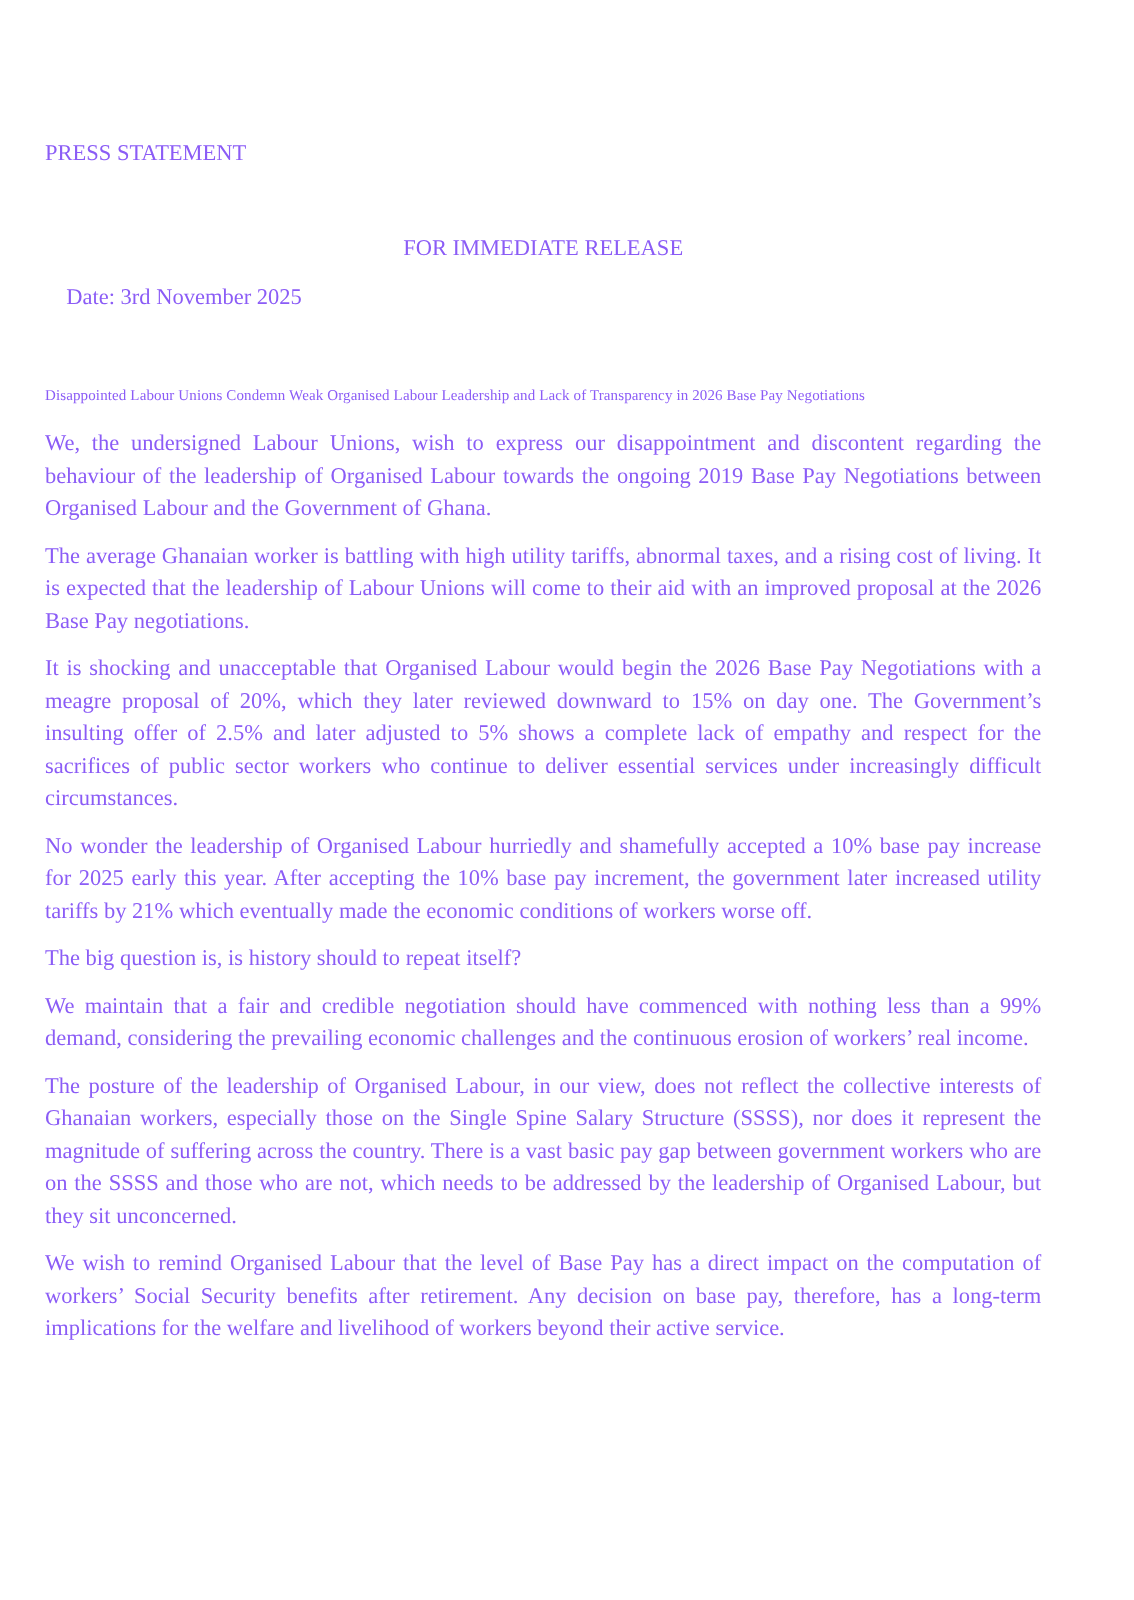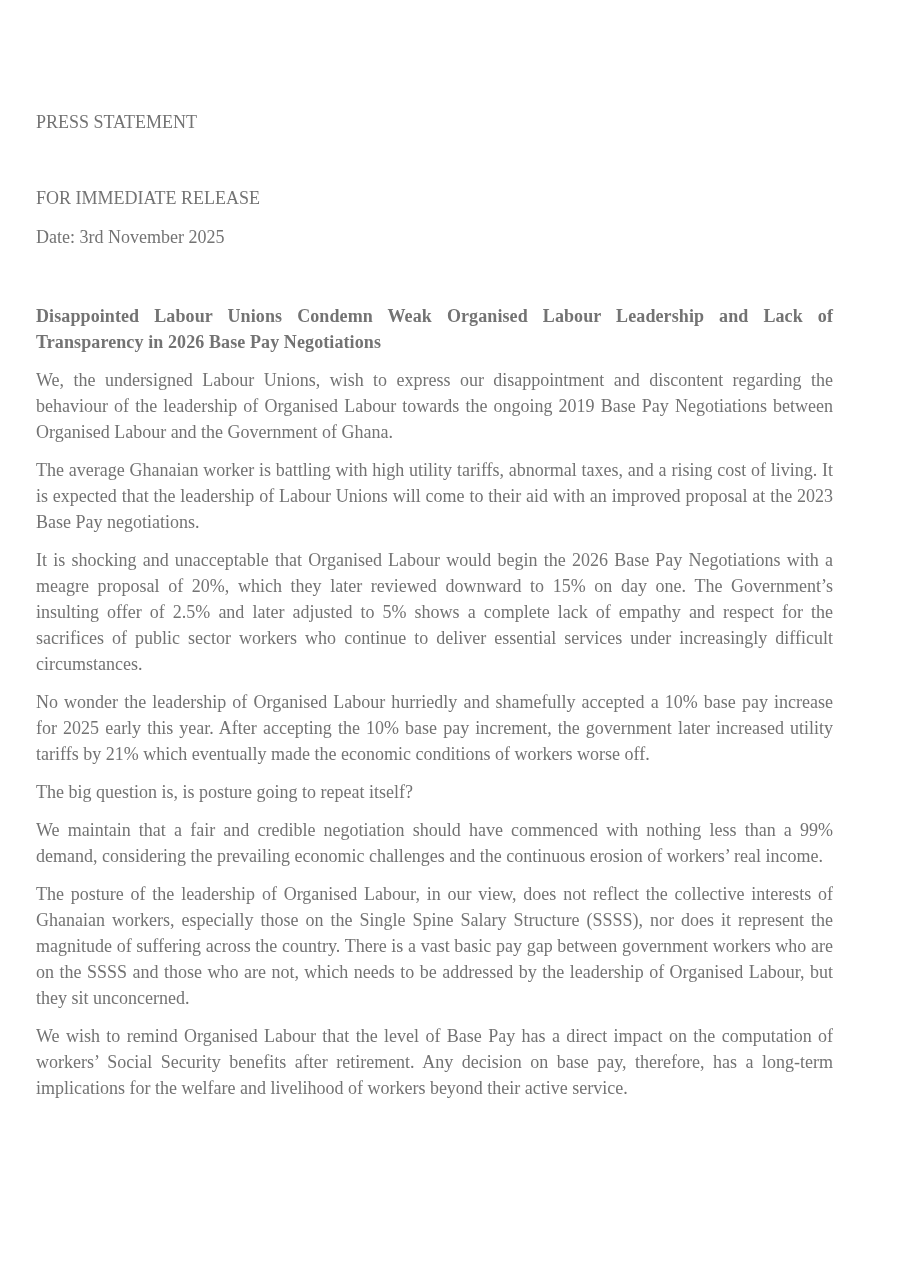--- a/index.html
+++ b/index.html
@@ -7,49 +7,49 @@
     padding: 0;
     background: #ffffff;
   }
   .sheet {
     position: relative;
     width: 907px;
     height: 1280px;
     background: #ffffff;
     overflow: hidden;
     font-family: "Liberation Serif", "DejaVu Serif", serif;
-    color: #737373;
+    color: #8b5cf6;
   }
   .content {
     position: absolute;
     top: 109px;
     left: 36px;
     width: 797px;          
     font-size: 18px;
     line-height: 26px;
   }
   .kicker {
     margin: 0 0 50px 0;
     text-align: left;
     white-space: nowrap;
   }
   .release-line {
     margin: 0 0 13px 0;
-    text-align: left;
+    text-align: center;
     white-space: nowrap;
   }
   .date-line {
-    margin: 0 0 53px 0;
+    margin: 0 0 53px 17px;
     text-align: left;
     white-space: nowrap;
   }
   .headline {
-    font-size: 18px;
+    font-size: 12px;
     line-height: 26px;
-    font-weight: bold;
+    font-weight: normal;
     margin: 0 0 12px 0;
     text-align: justify;
     text-align-last: left;
     letter-spacing: 0.1px;
   }
   .para {
     margin: 0 0 12px 0;
     text-align: justify;
     text-align-last: left;
   }
@@ -63,27 +63,27 @@
     <p class="kicker">PRESS STATEMENT</p>
 
     <p class="release-line">FOR IMMEDIATE RELEASE</p>
 
     <p class="date-line">Date: 3rd November 2025</p>
 
     <h1 class="headline">Disappointed Labour Unions Condemn Weak Organised Labour Leadership and Lack of Transparency in 2026 Base Pay Negotiations</h1>
 
     <p class="para">We, the undersigned Labour Unions, wish to express our disappointment and discontent regarding the behaviour of the leadership of Organised Labour towards the ongoing 2019 Base Pay Negotiations between Organised Labour and the Government of Ghana.</p>
 
-    <p class="para">The average Ghanaian worker is battling with high utility tariffs, abnormal taxes, and a rising cost of living. It is expected that the leadership of Labour Unions will come to their aid with an improved proposal at the 2023 Base Pay negotiations.</p>
+    <p class="para">The average Ghanaian worker is battling with high utility tariffs, abnormal taxes, and a rising cost of living. It is expected that the leadership of Labour Unions will come to their aid with an improved proposal at the 2026 Base Pay negotiations.</p>
 
     <p class="para">It is shocking and unacceptable that Organised Labour would begin the 2026 Base Pay Negotiations with a meagre proposal of 20%, which they later reviewed downward to 15% on day one. The Government’s insulting offer of 2.5% and later adjusted to 5% shows a complete lack of empathy and respect for the sacrifices of public sector workers who continue to deliver essential services under increasingly difficult circumstances.</p>
 
     <p class="para">No wonder the leadership of Organised Labour hurriedly and shamefully accepted a 10% base pay increase for 2025 early this year. After accepting the 10% base pay increment, the government later increased utility tariffs by 21% which eventually made the economic conditions of workers worse off.</p>
 
-    <p class="para">The big question is, is posture going to repeat itself?</p>
+    <p class="para">The big question is, is history should to repeat itself?</p>
 
     <p class="para">We maintain that a fair and credible negotiation should have commenced with nothing less than a 99% demand, considering the prevailing economic challenges and the continuous erosion of workers’ real income.</p>
 
     <p class="para">The posture of the leadership of Organised Labour, in our view, does not reflect the collective interests of Ghanaian workers, especially those on the Single Spine Salary Structure (SSSS), nor does it represent the magnitude of suffering across the country. There is a vast basic pay gap between government workers who are on the SSSS and those who are not, which needs to be addressed by the leadership of Organised Labour, but they sit unconcerned.</p>
 
     <p class="para">We wish to remind Organised Labour that the level of Base Pay has a direct impact on the computation of workers’ Social Security benefits after retirement. Any decision on base pay, therefore, has a long-term implications for the welfare and livelihood of workers beyond their active service.</p>
 
   </div>
 </div>
 

